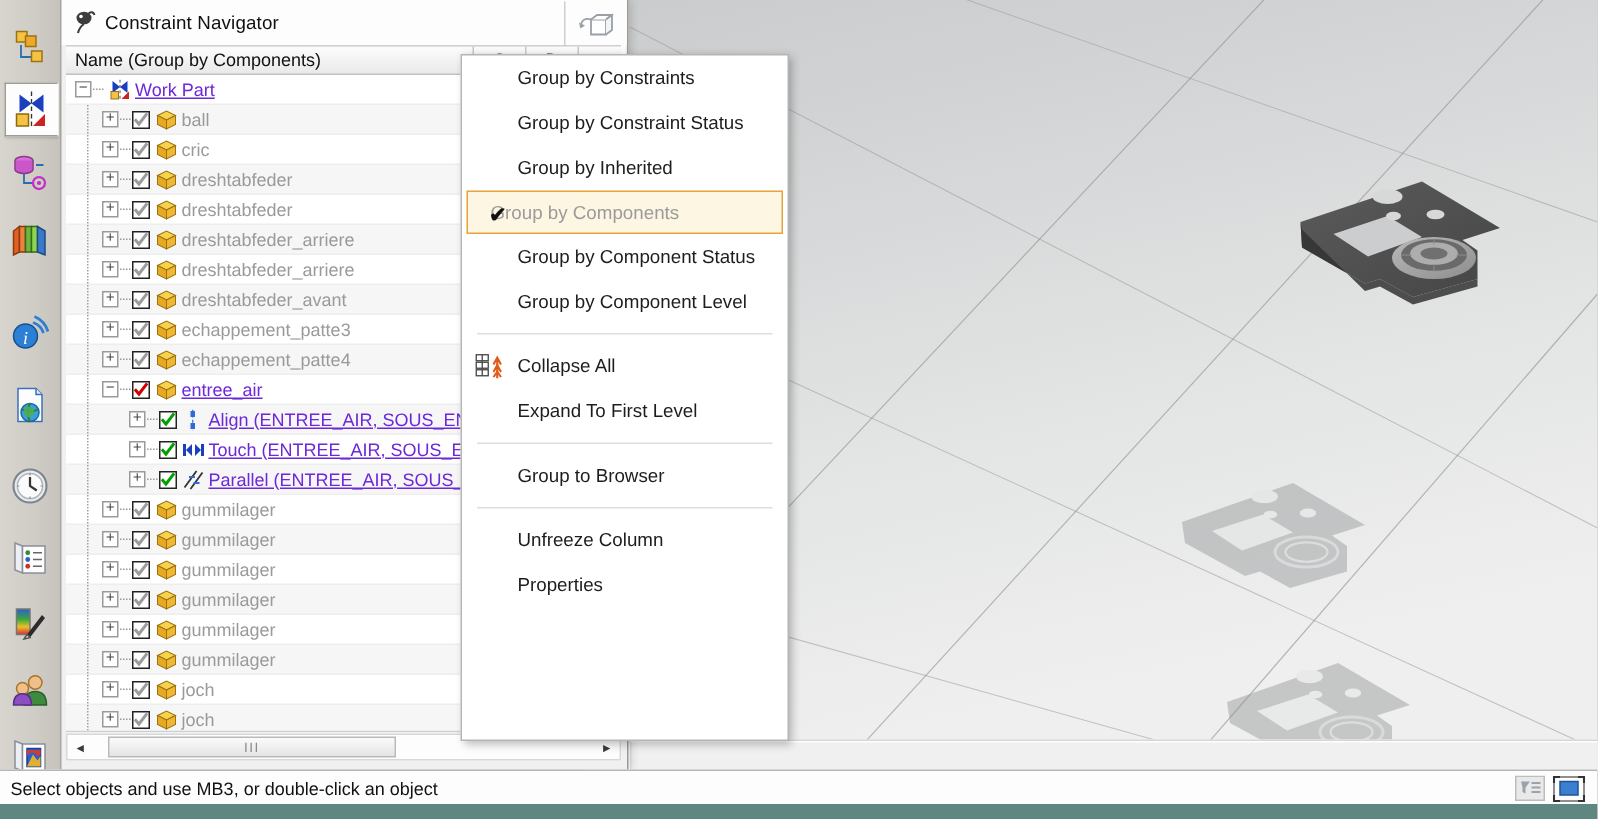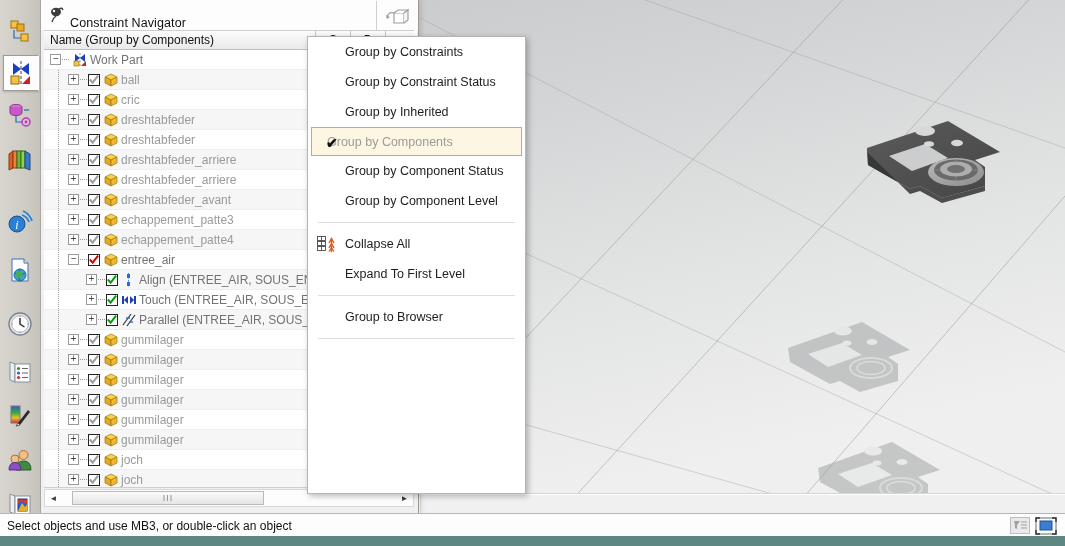--- a/index.html
+++ b/index.html
@@ -39,21 +39,21 @@
   #navpanel{
     position:absolute;left:40px;top:0;width:378px;height:513px;
     background:#f0f0f0;
     border-right:1px solid #9d9a93;
     z-index:25;
     box-shadow:2px 0 5px rgba(0,0,0,.13);
   }
   #nav-title{
     position:absolute;left:0;top:0;width:378px;height:30px;
     background:#fdfdfd;
-    display:flex;align-items:flex-end;
+    display:flex;align-items:center;
   }
   #nav-title .t{
     margin-left:30px;font-size:12.5px;color:#111;letter-spacing:.1px;
   }
   #nav-title-icon{
     position:absolute;left:8px;top:6px;width:18px;height:18px;
   }
   #dock-btn{
     position:absolute;right:1px;top:1px;width:40px;height:38px;
     background:#fdfdfd;border-left:1px solid #cfcfcf;
@@ -82,21 +82,21 @@
     background:#fff;overflow:hidden;
     box-sizing:border-box;border-bottom:1px solid #cfcfcf;
   }
   .row{
     position:relative;height:20px;display:flex;align-items:center;
     white-space:nowrap;box-sizing:border-box;
     border-bottom:1px solid #eeeeee;
   }
   .row.alt{background:#f6f6f6;}
   .row .lbl{font-size:12px;color:#9a9a9a;margin-left:3px;}
-  .row.black .lbl{color:#737373;}
+  .row.black .lbl{color:#6d28d9;text-decoration:underline;}
   .indent{display:inline-block;}
   .pm{
     width:11px;height:11px;border:1px solid #9a9a9a;background:#fff;
     display:inline-flex;align-items:center;justify-content:center;
     font-size:10px;line-height:9px;color:#444;box-sizing:border-box;
     font-family:"Liberation Mono", monospace;
     position:relative;flex:0 0 auto;
   }
   .dots{
     width:7px;height:1px;border-top:1px dotted #999;flex:0 0 auto;margin:0 1px;
@@ -857,20 +857,26 @@
       <span class="mi-lbl">Collapse All</span>
     </div>
     <div class="mi">
       <span class="mi-lbl">Expand To First Level</span>
     </div>
     <div class="msep"></div>
     <div class="mi">
       <span class="mi-lbl">Group to Browser</span>
     </div>
     <div class="msep"></div>
+    <div class="mi">
+      <span class="mi-lbl">Unfreeze Column</span>
+    </div>
+    <div class="mi">
+      <span class="mi-lbl">Properties</span>
+    </div>
   </div>
 
 <div id="statusbar">
   <span class="stext">Select objects and use MB3, or double-click an object</span>
   <div class="sright">
     <svg width="20" height="17" viewBox="0 0 20 17">
       <rect x="0.5" y="0.5" width="19" height="16" fill="#e9e9e9" stroke="#bdbdbd"></rect>
       <path d="M4 4 L10 4 L7 8 L7 12 L5 11 L5 8 Z" fill="#9aa3ab"></path>
       <path d="M11 5 L17 5 M11 8 L17 8 M11 11 L17 11" stroke="#9aa3ab" stroke-width="1.2"></path>
     </svg>

